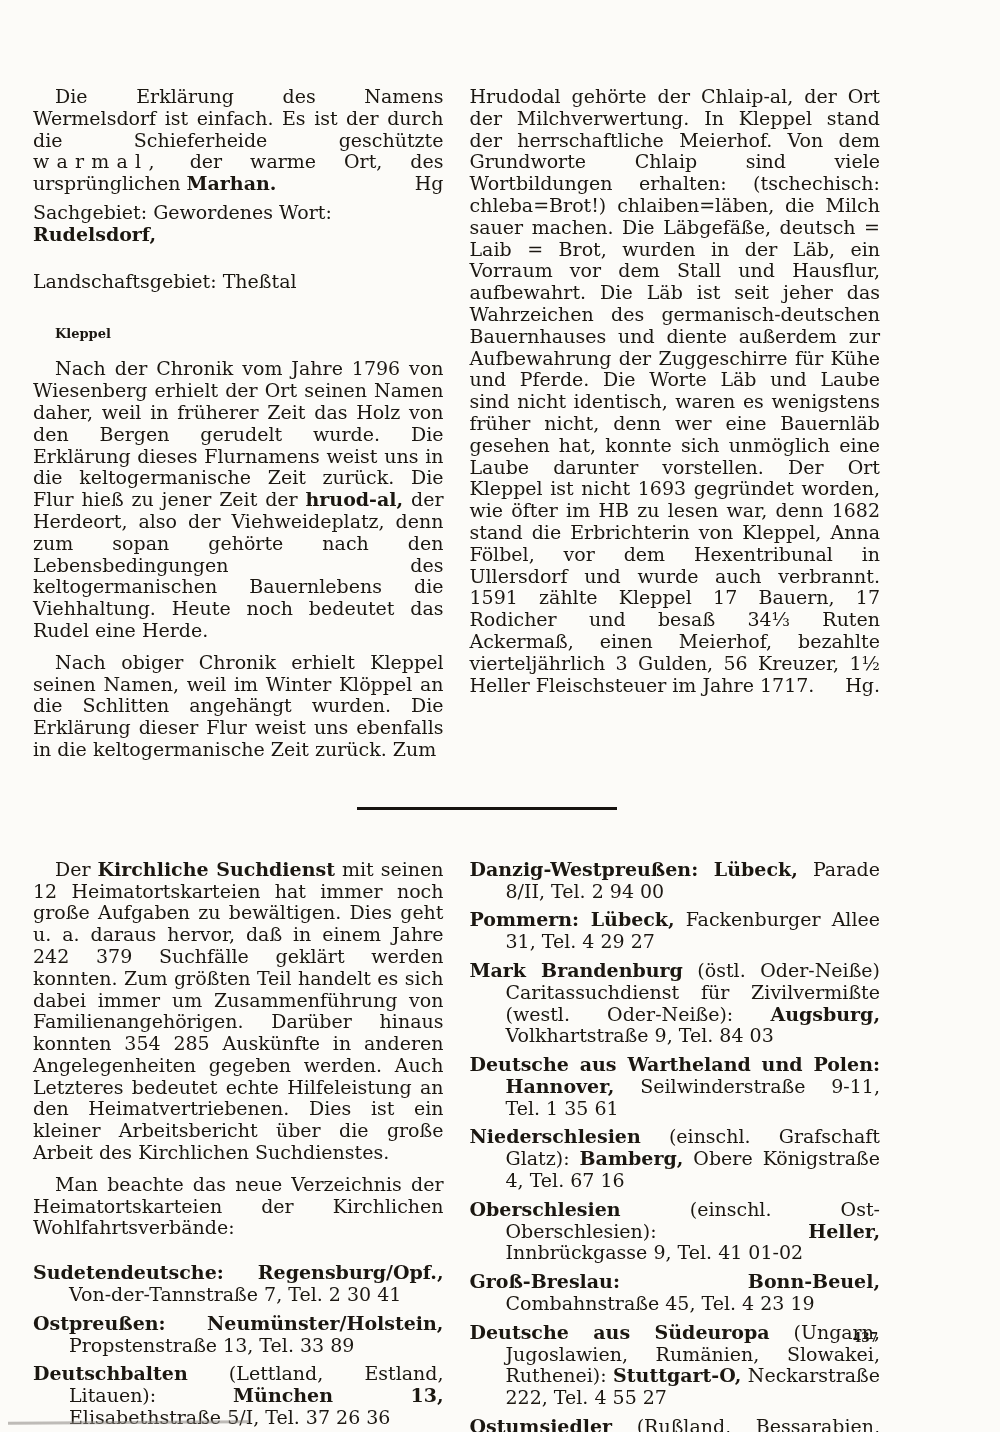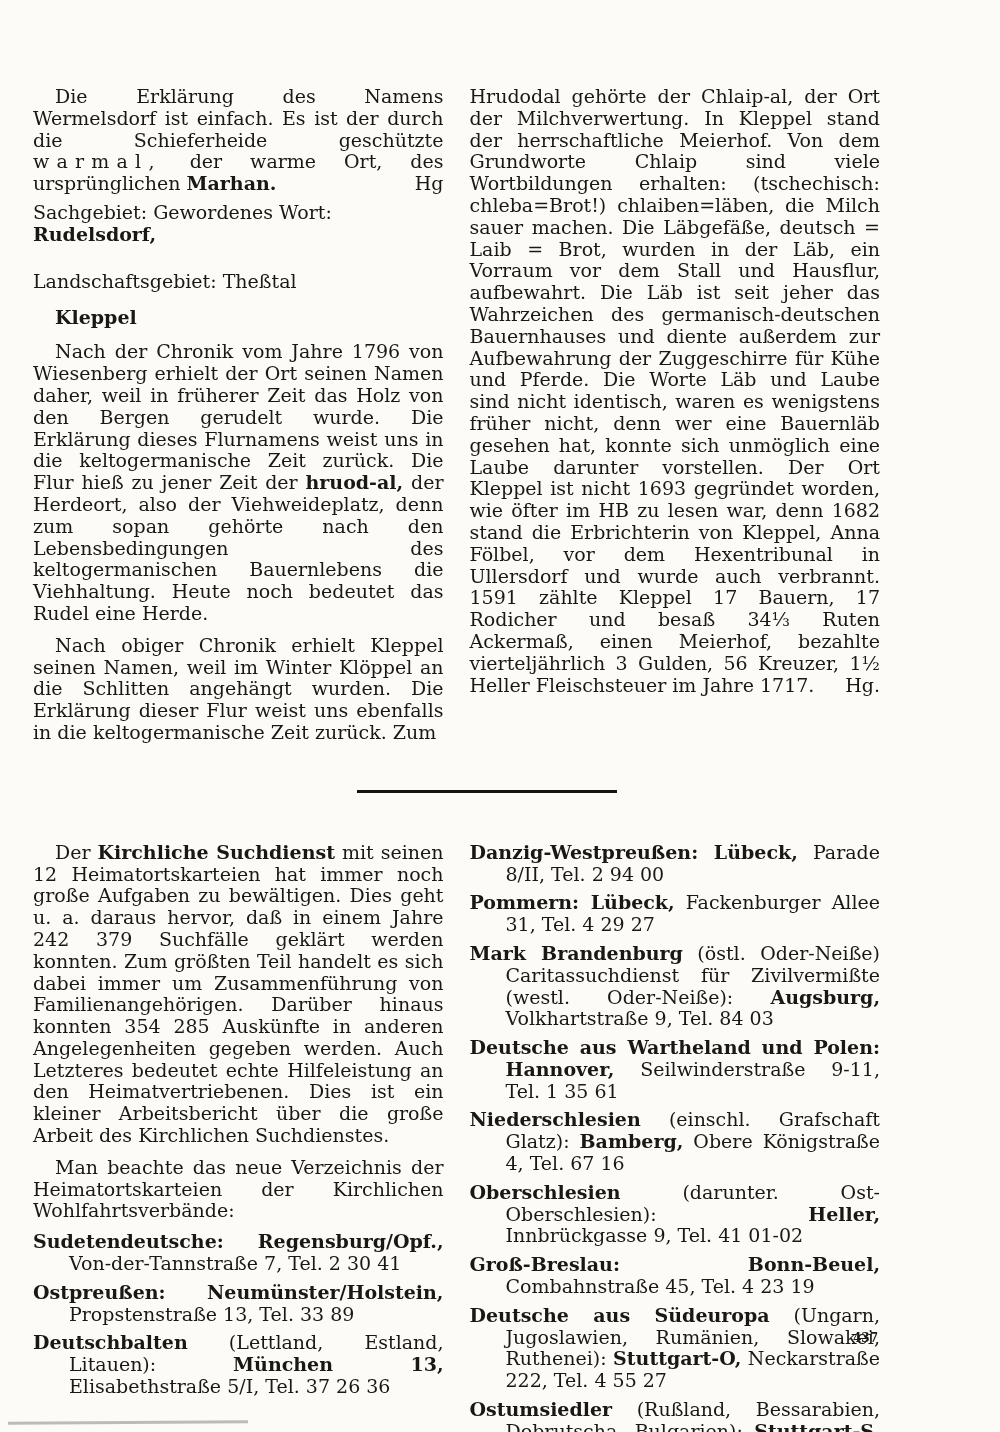--- a/index.html
+++ b/index.html
@@ -42,35 +42,35 @@
   .sig { float: right; }
   .sp { letter-spacing: 0.38em; }
 
   .meta {
     margin: 7px 0 0 0;
     text-align: left;
   }
   .meta.first { margin-top: 25px; }
 
   .heading {
-    font-size: 19px;
+    font-size: 13px;
     font-weight: bold;
-    margin: 14px 0 13px 22px;
+    margin: 31px 0 13px 22px;
     line-height: 22px;
   }
 
   .divider {
     border: none;
     width: 260px;
     height: 3px;
     background: #171310;
     margin: 46px 0 0 324px;
   }
 
-  .entries { margin-top: 9px; }
+  .entries { margin-top: 23px; }
   .col > .entries:first-child { margin-top: 0; }
   .entry {
     margin: 0 0 7px 0;
     padding-left: 36px;
     text-indent: -36px;
     text-align: justify;
     hyphens: auto;
     -webkit-hyphens: auto;
   }
 
@@ -130,21 +130,21 @@
           <div class="entry"><b>Deutschbalten</b><span> (Lettland, Estland, Litauen): </span><b>München 13,</b><span> Elisabethstraße 5/I, Tel. 37 26 36</span></div>
         </div>
     </div>
     <div class="col">
       <div class="entries">
           <div class="entry"><b>Danzig-Westpreußen: Lübeck,</b><span> Parade 8/II, Tel. 2 94 00</span></div>
           <div class="entry"><b>Pommern: Lübeck,</b><span> Fackenburger Allee 31, Tel. 4 29 27</span></div>
           <div class="entry"><b>Mark Brandenburg</b><span> (östl. Oder-Neiße) Caritassuchdienst für Zivilvermißte (westl. Oder-Neiße): </span><b>Augsburg,</b><span> Volkhartstraße 9, Tel. 84 03</span></div>
           <div class="entry"><b>Deutsche aus Wartheland und Polen: Hannover,</b><span> Seilwinderstraße 9-11, Tel. 1 35 61</span></div>
           <div class="entry"><b>Niederschlesien</b><span> (einschl. Grafschaft Glatz): </span><b>Bamberg,</b><span> Obere Königstraße 4, Tel. 67 16</span></div>
-          <div class="entry"><b>Oberschlesien</b><span> (darunter. Ost-Oberschlesien): </span><b>Heller,</b><span> Innbrückgasse 9, Tel. 41 01-02</span></div>
+          <div class="entry"><b>Oberschlesien</b><span> (einschl. Ost-Oberschlesien): </span><b>Heller,</b><span> Innbrückgasse 9, Tel. 41 01-02</span></div>
           <div class="entry"><b>Groß-Breslau: Bonn-Beuel,</b><span> Combahnstraße 45, Tel. 4 23 19</span></div>
           <div class="entry"><b>Deutsche aus Südeuropa</b><span> (Ungarn, Jugoslawien, Rumänien, Slowakei, Ruthenei): </span><b>Stuttgart-O,</b><span> Neckarstraße 222, Tel. 4 55 27</span></div>
           <div class="entry"><b>Ostumsiedler</b><span> (Rußland, Bessarabien, Dobrutscha, Bulgarien): </span><b>Stuttgart-S,</b><span> Stafflenbergstraße 66, Tel. 2 16 67</span></div>
           <div class="entry"><b>Zentralstelle der Caritassuchdienst: München 15,</b><span> Lessingstraße 1, Tel. 53 00 44-46</span></div>
         </div>
     </div>
   </section>
 
   <div class="page-number">437</div>
 

